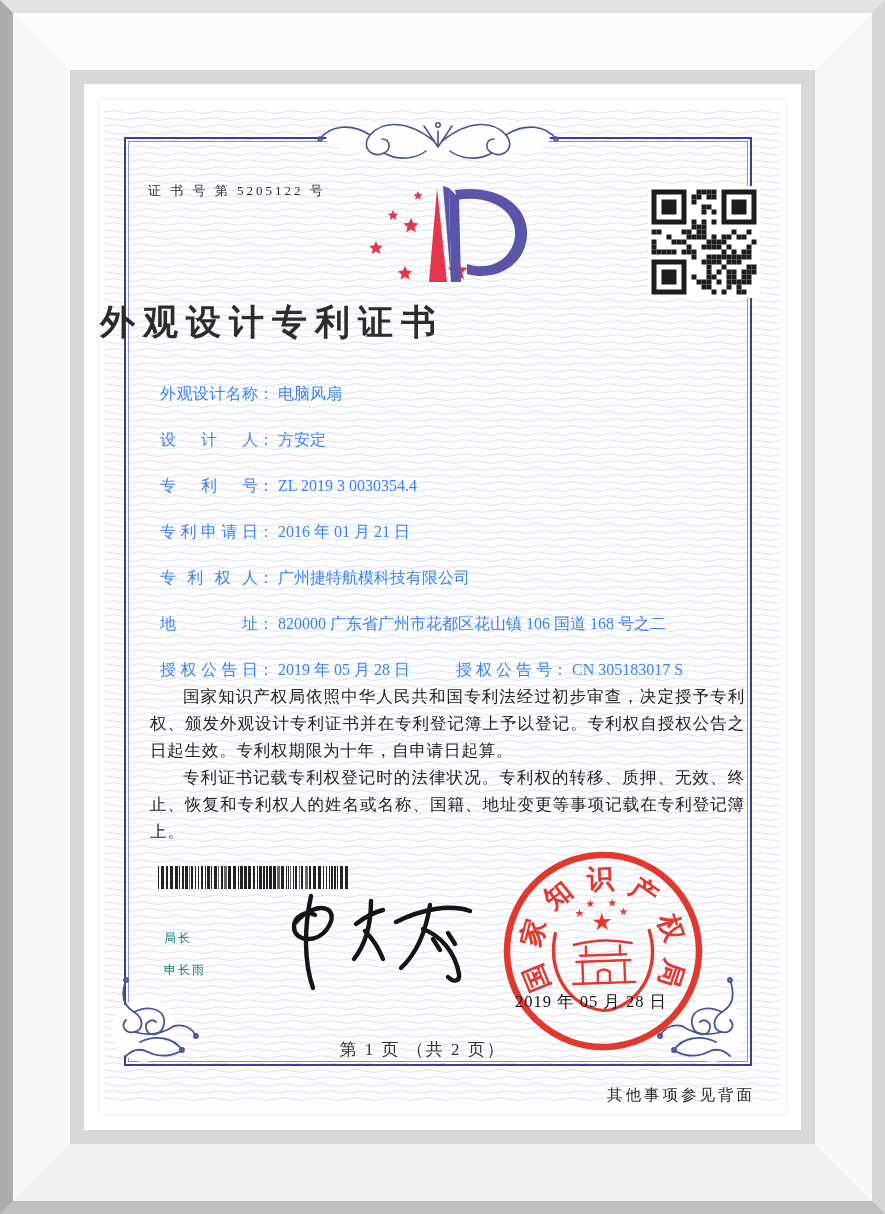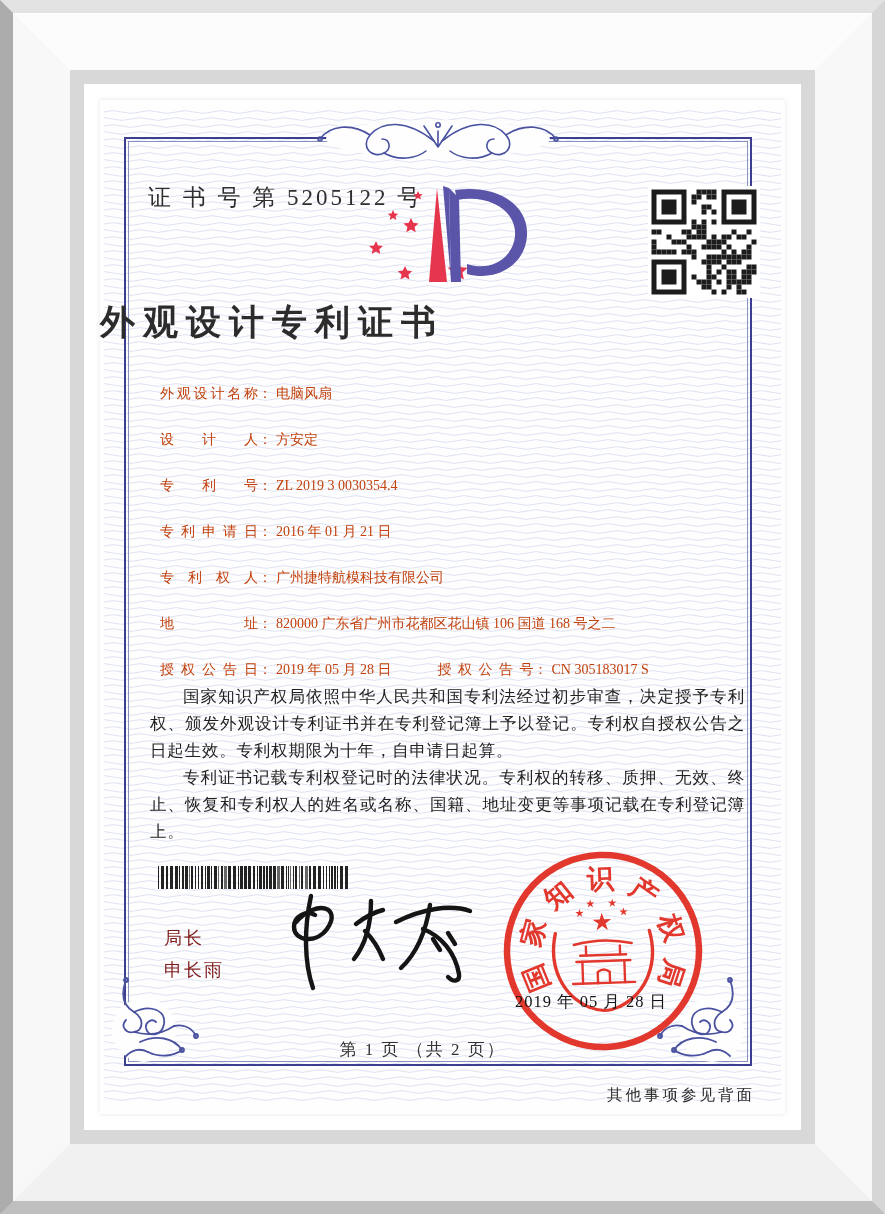--- a/index.html
+++ b/index.html
@@ -14,39 +14,39 @@
   .frame-mat{position:absolute;inset:84px;border:16px solid #ffffff;}
   
   .paper{position:absolute;left:100px;top:100px;width:685px;height:1014px;
      background:#fefeff;box-shadow:0 0 5px rgba(0,0,0,.10);}
   .waves{position:absolute;inset:4px;z-index:0;pointer-events:none;}
   .inner-border{position:absolute;left:24px;top:37px;right:33px;bottom:48px;
      border:2px solid #3c3f8f;z-index:1;}
   .inner-border::after{content:"";position:absolute;inset:2px;border:1px solid #8890c4;}
   .orn{position:absolute;z-index:2;}
   
-  .cert-no{position:absolute;left:48px;top:82px;z-index:3;font-size:23px;
+  .cert-no{position:absolute;left:48px;top:82px;z-index:3;font-size:13px;
      letter-spacing:3px;color:#2e2e2e;}
   .logo{position:absolute;left:263px;top:78px;z-index:3;}
   .qr{position:absolute;left:548px;top:86px;z-index:3;}
   .title{position:absolute;left:0;right:20px;top:199px;z-index:3;text-align:left;
      font-size:35px;font-weight:600;letter-spacing:8px;color:#2c2c2c;}
-  .fields{position:absolute;left:60px;right:34px;top:281px;z-index:3;color:#c2410c;
-     font-size:14px;}
+  .fields{position:absolute;left:60px;right:34px;top:281px;z-index:3;color:#3b82f6;
+     font-size:16px;}
   .frow{display:flex;align-items:flex-start;line-height:26px;margin-bottom:20px;white-space:nowrap;}
   .lbl{display:inline-block;width:98px;text-align:justify;text-align-last:justify;flex:0 0 98px;}
   .colon{flex:0 0 auto;}
   .val{margin-left:4px;white-space:normal;}
   .pair2{margin-left:46px;display:flex;}
   .pair2 .lbl{width:96px;flex:0 0 96px;}
   .body-text{position:absolute;left:50px;right:40px;top:583px;z-index:3;color:#222;
      font-size:16.5px;line-height:27px;text-align:justify;letter-spacing:.8px;}
   .body-text p{margin:0;text-indent:2em;}
   .barcode{position:absolute;left:58px;top:766px;z-index:3;}
-  .signer{position:absolute;left:64px;top:822px;z-index:3;font-size:18px;color:#7f1d1d;
+  .signer{position:absolute;left:64px;top:822px;z-index:3;font-size:12px;color:#0f766e;
      line-height:32px;letter-spacing:2px;}
   .signature{position:absolute;left:152px;top:786px;z-index:4;}
   .seal{position:absolute;left:398px;top:746px;z-index:3;opacity:.93;transform:rotate(-2deg);}
   .seal-date{position:absolute;left:386px;top:891px;width:210px;z-index:5;text-align:center;
      font-size:16.5px;color:#141414;letter-spacing:1px;}
   .page-info{position:absolute;left:0;right:40px;top:938px;z-index:3;text-align:center;
      font-size:17px;letter-spacing:2px;color:#333;}
   .back-note{position:absolute;left:0;right:30px;top:985px;z-index:3;text-align:right;
      font-size:15.5px;letter-spacing:3px;color:#2b2b2b;}
 </style>

